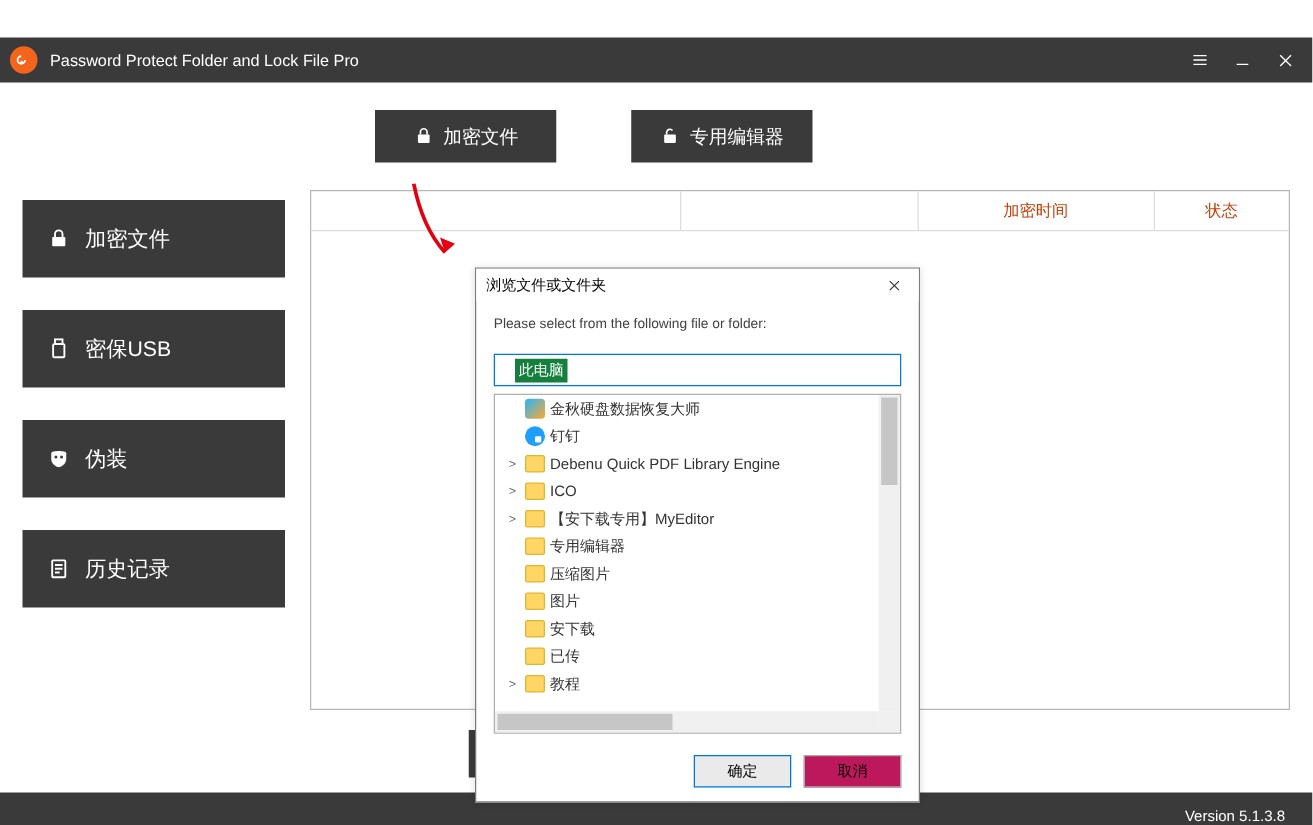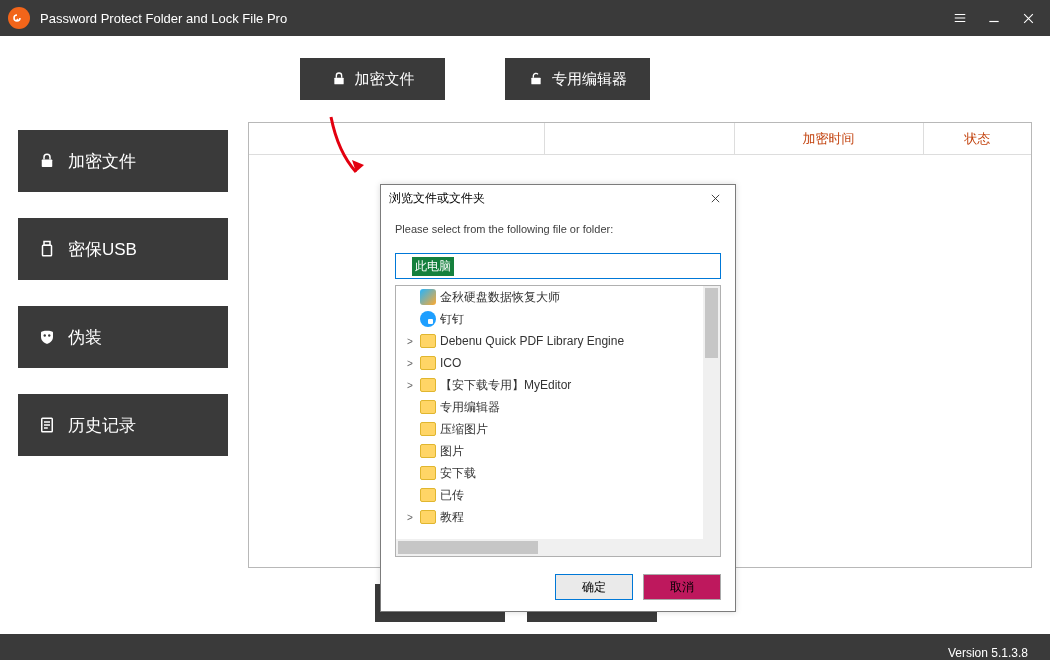--- a/index.html
+++ b/index.html
@@ -1,20 +1,20 @@
 <!DOCTYPE html>
 <html><head>
 <meta charset="utf-8">
 <style>
   * { box-sizing: border-box; margin: 0; padding: 0; font-family: "Microsoft YaHei", Arial, sans-serif; }
   html, body { width: 1050px; height: 660px; background: #fff; overflow: hidden; }
   .window { width: 1050px; height: 660px; display: flex; flex-direction: column; background: #fff; position: relative; }
   
   
-  .titlebar { height: 36px; background: #3a3a3a; display: flex; align-items: center; color: #fff; padding: 0 8px; font-size: 13px; }
+  .titlebar { height: 36px; background: #3a3a3a; display: flex; align-items: center; color: #fff; padding: 0 8px; font-size: 13px; margin-top: 30px; }
   .logo-circle { width: 22px; height: 22px; border-radius: 50%; background: #f2651a; margin-right: 10px; display: flex; align-items: center; justify-content: center; }
   .logo-circle span { color: #fff; font-size: 13px; }
   .titlebar .spacer { flex: 1; }
   .tb-btn { width: 28px; height: 28px; display: flex; align-items: center; justify-content: center; color: #fff; cursor: pointer; margin-left: 6px; }
   
   
   .main { flex: 1; display: flex; flex-direction: column; position: relative; }
   .toolbar-row { display: flex; justify-content: flex-start; gap: 60px; padding: 22px 0 22px 300px; }
   .tool-btn { width: 145px; height: 42px; background: #3a3a3a; color: #fff; display: flex; align-items: center; justify-content: center; gap: 8px; font-size: 15px; cursor: pointer; border:none;}
   

